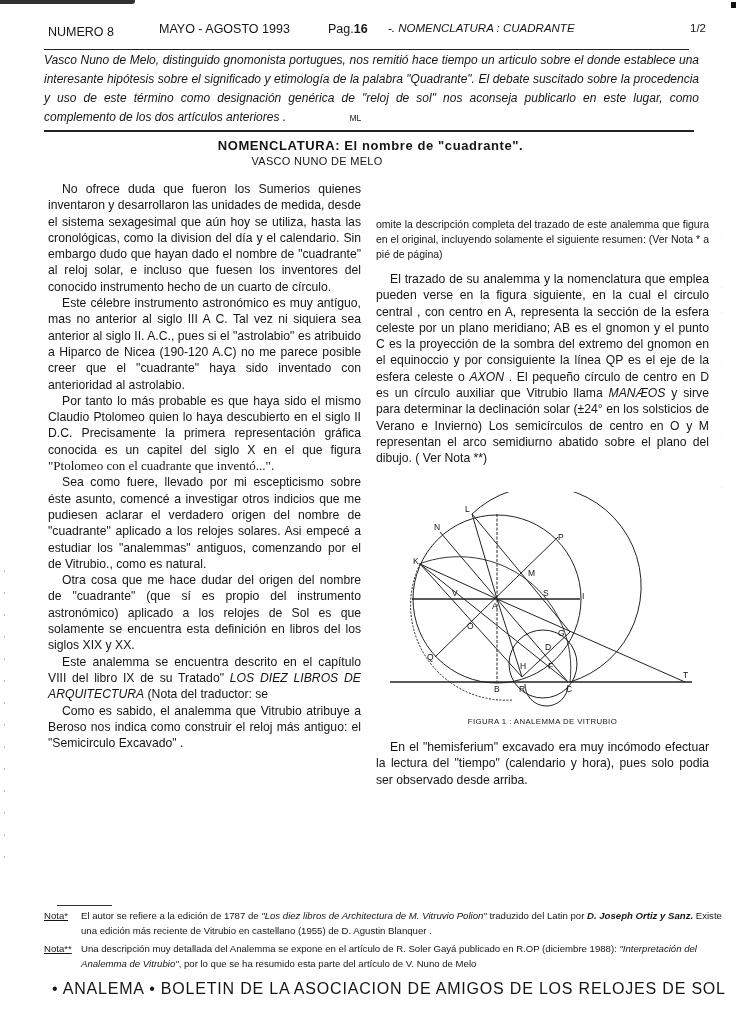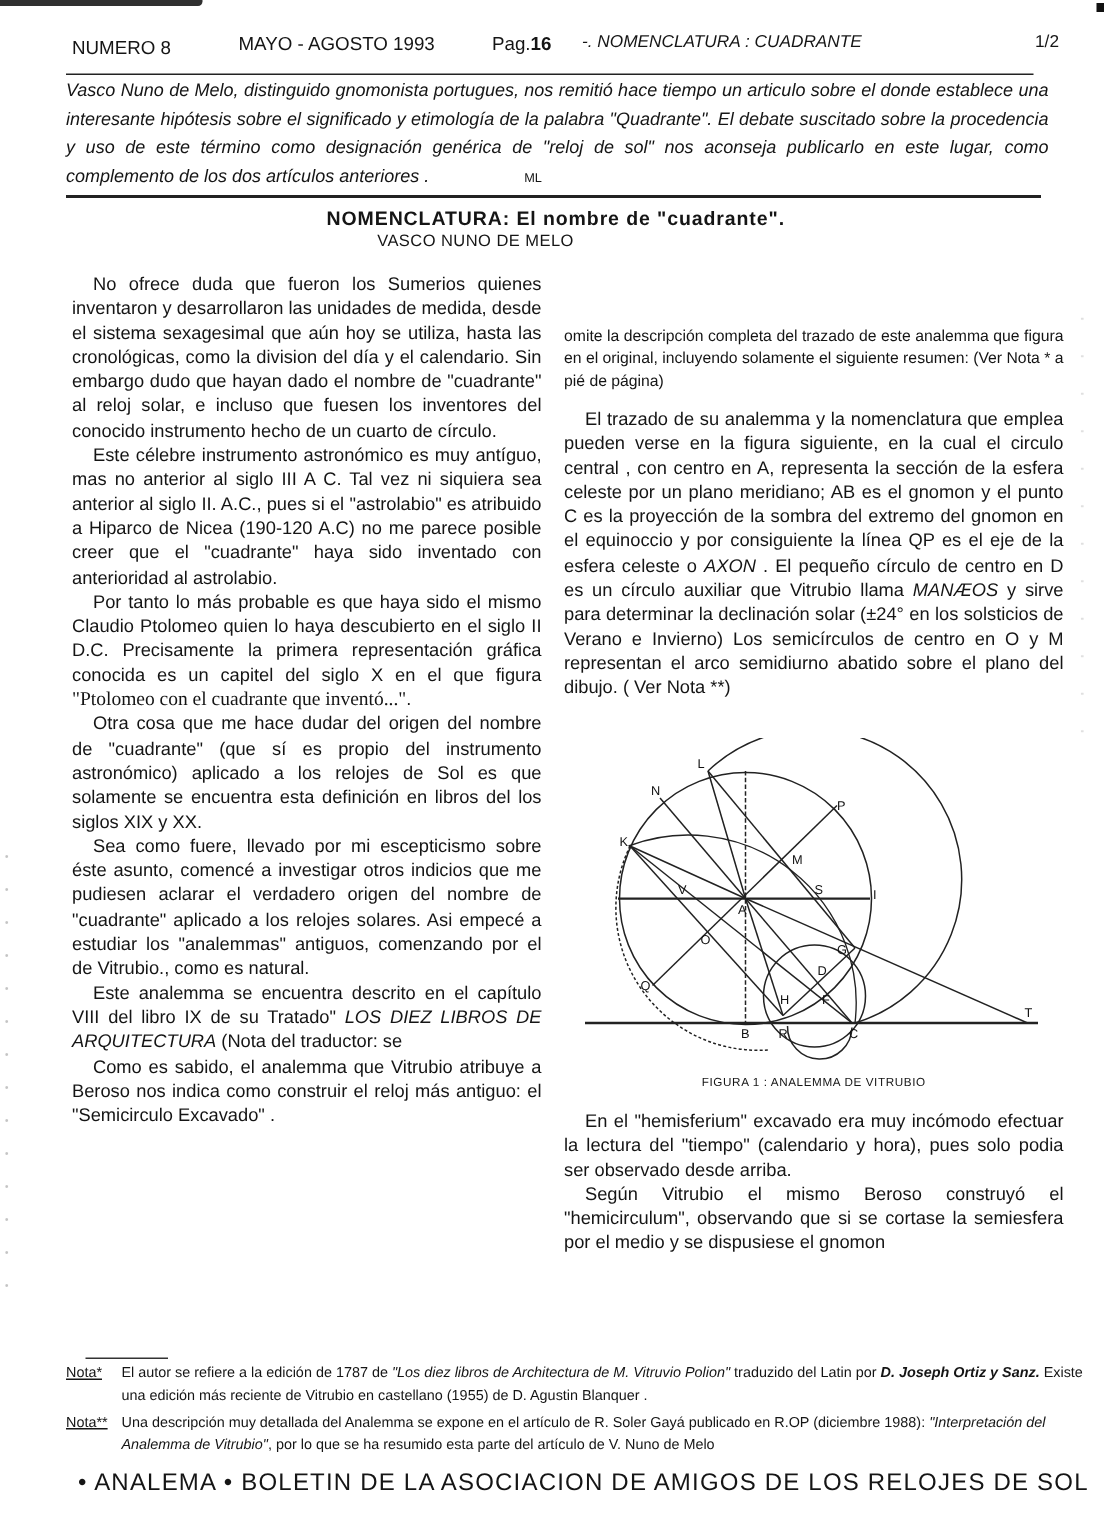--- a/index.html
+++ b/index.html
@@ -83,22 +83,22 @@
 
 <div class="rule rule-2"></div>
 
 <div class="title">NOMENCLATURA: El nombre de "cuadrante".</div>
 <div class="author">VASCO NUNO DE MELO</div>
 
 <div class="col col-left">
   <p>No ofrece duda que fueron los Sumerios quienes inventaron y desarrollaron las unidades de medida, desde el sistema sexagesimal que aún hoy se utiliza, hasta las cronológicas, como la division del día y el calendario.  Sin embargo dudo que hayan dado el nombre de "cuadrante" al reloj solar, e incluso que fuesen los inventores del conocido instrumento hecho de un cuarto de círculo.</p>
   <p>Este célebre instrumento astronómico es muy antíguo, mas no anterior al siglo III A C.  Tal vez ni siquiera sea anterior al siglo II. A.C., pues si el "astrolabio" es atribuido a Hiparco de Nicea (190-120 A.C) no me parece posible creer que el "cuadrante" haya sido inventado con anterioridad al astrolabio.</p>
   <p><span>Por tanto lo más probable es que haya sido el mismo Claudio Ptolomeo quien lo haya descubierto en el siglo II D.C. Precisamente la primera representación gráfica conocida es un capitel del siglo X en el que figura </span><span class="serif">"Ptolomeo con el cuadrante que inventó..."</span><span>.</span></p>
+  <p>Sea como fuere, llevado por mi escepticismo sobre éste asunto, comencé a investigar otros indicios que me pudiesen aclarar el verdadero origen del nombre de "cuadrante" aplicado a los relojes solares.  Asi empecé a estudiar los "analemmas" antiguos, comenzando por el de Vitrubio., como es natural.</p>
   <p>Otra cosa que me hace dudar del origen del nombre de "cuadrante" (que sí es propio del instrumento astronómico) aplicado a los relojes de Sol es que solamente se encuentra esta definición en libros del los siglos XIX y  XX.</p>
-  <p>Sea como fuere, llevado por mi escepticismo sobre éste asunto, comencé a investigar otros indicios que me pudiesen aclarar el verdadero origen del nombre de "cuadrante" aplicado a los relojes solares.  Asi empecé a estudiar los "analemmas" antiguos, comenzando por el de Vitrubio., como es natural.</p>
   <p><span>Este analemma se encuentra descrito en el capítulo VIII del libro IX de su Tratado" </span><span class="ital">LOS DIEZ LIBROS DE ARQUITECTURA</span><span>  (Nota del traductor: se</span></p>
   <p>Como es sabido, el analemma que Vitrubio atribuye a Beroso nos indica como construir el reloj más antiguo: el "Semicirculo Excavado" .</p>
 </div>
 
 <div class="col col-right">
   <p class="note-small" style="text-indent:0">omite la descripción completa del trazado de este analemma que figura en el original, incluyendo solamente el siguiente resumen:   (Ver Nota * a pié de página)</p>
   <div class="gap"></div>
   <p><span>El trazado de su analemma y la nomenclatura que emplea pueden verse en la figura siguiente, en la cual el circulo central , con centro en A,  representa la sección de la esfera celeste por un plano meridiano;  AB es el gnomon y el punto C es la proyección de la sombra del extremo del gnomon en el equinoccio y por consiguiente la línea QP es el eje de la esfera celeste o </span><span class="ital">AXON</span><span> . El pequeño círculo de centro en D es un círculo auxiliar que Vitrubio llama </span><span class="ital">MANÆOS</span><span> y sirve para determinar la declinación solar (±24°  en los solsticios de Verano e Invierno)  Los semicírculos de centro en O y M representan el arco semidiurno abatido sobre el plano del dibujo.  ( Ver Nota **)</span></p>
 </div>
 
@@ -146,21 +146,20 @@
       <text x="129" y="200">R</text>
       <text x="176" y="200">C</text>
       <text x="293" y="186">T</text>
     </g>
   </svg>
 </div>
 <div class="fig-caption">FIGURA 1 : ANALEMMA DE VITRUBIO</div>
 
 <div class="col col-right-bottom">
   <p>En el "hemisferium" excavado era muy incómodo efectuar la lectura del "tiempo" (calendario y hora), pues solo podia ser observado desde arriba.</p>
-  <p>Según Vitrubio el mismo Beroso construyó el "hemicirculum", observando que si se cortase la semiesfera por el medio y se dispusiese el gnomon</p>
 </div>
 
 <div class="foot-rule"></div>
 <div class="footnotes">
   <div class="fn">
     <span class="fn-mark">Nota*</span>
     <span>El autor se refiere a la edición de 1787 de </span><i>"Los diez libros de Architectura de M. Vitruvio Polion"</i><span> traduzido del Latin por </span><b>D. Joseph Ortiz y Sanz.</b><span>  Existe una edición más reciente de Vitrubio en castellano (1955) de D. Agustin Blanquer .</span>
   </div>
   <div class="fn">
     <span class="fn-mark">Nota**</span>

